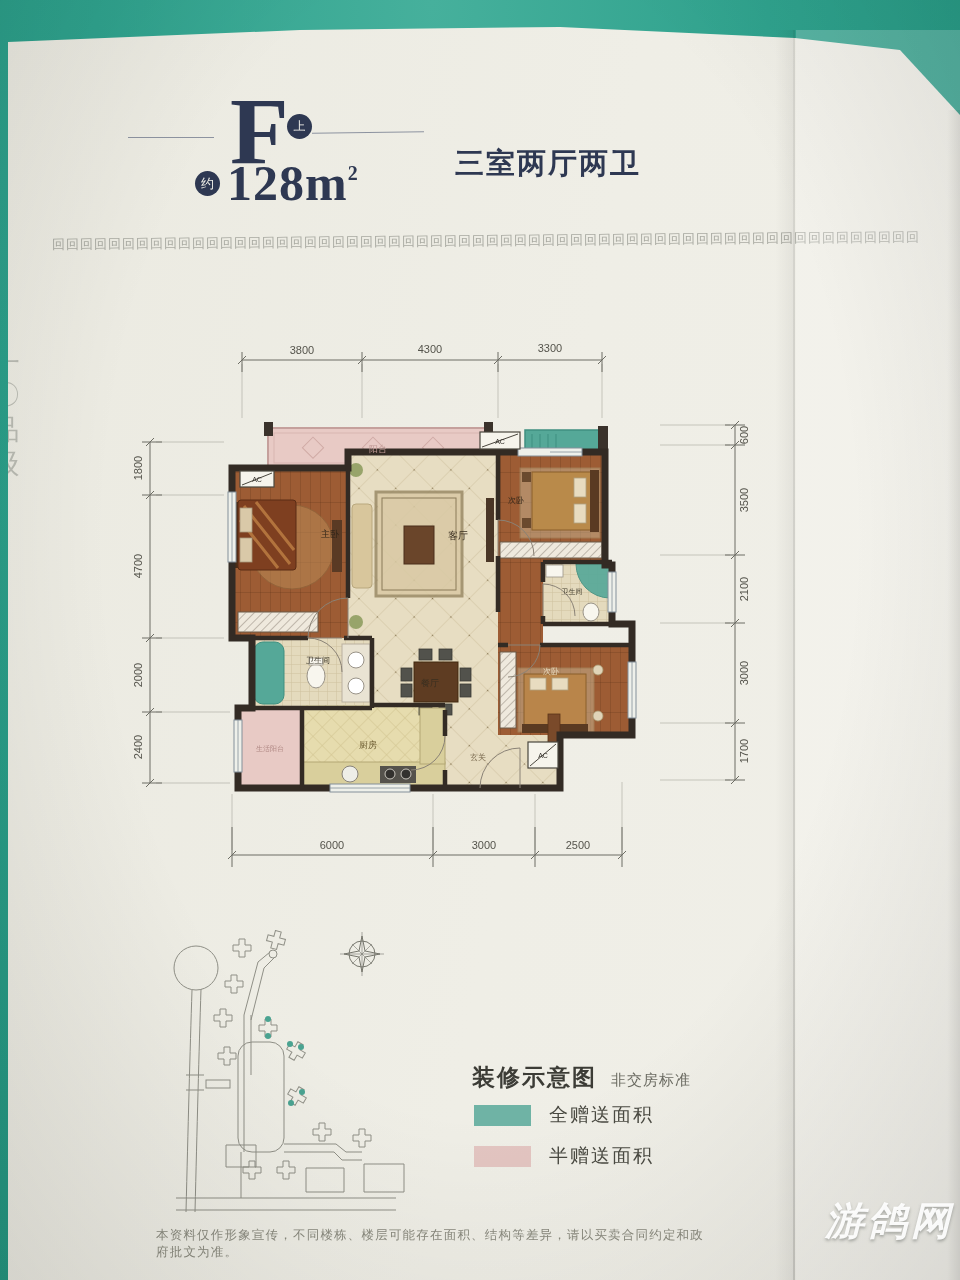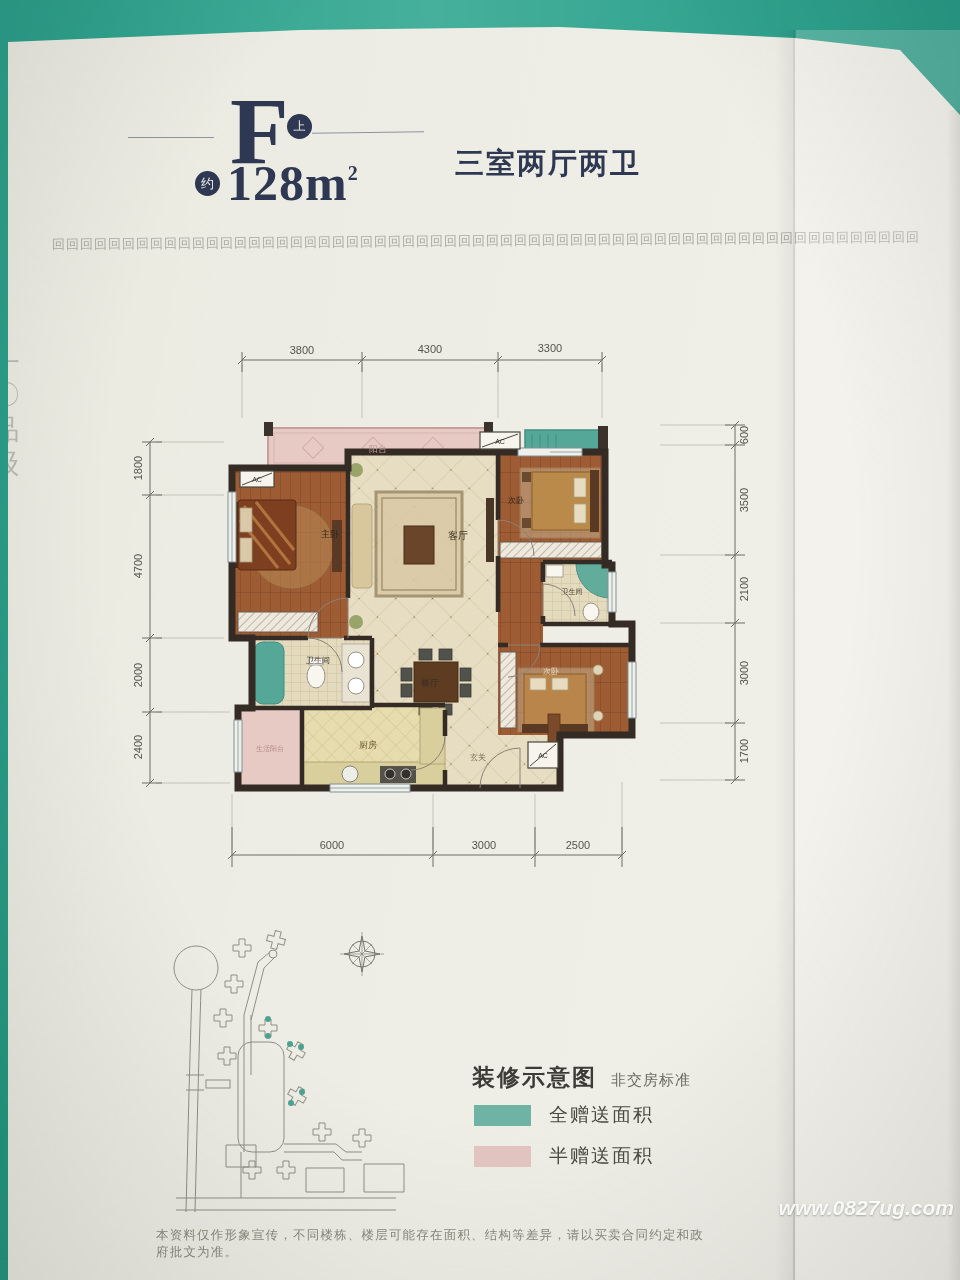--- a/index.html
+++ b/index.html
@@ -406,14 +406,14 @@
   <div class="disclaimer">本资料仅作形象宣传，不同楼栋、楼层可能存在面积、结构等差异，请以买卖合同约定和政府批文为准。</div>
 </div>
 
 <div class="fold-shade"></div>
 <div class="fold-line"></div>
 <div class="fold-light"></div>
 <div class="right-edge"></div>
 <div class="vignette"></div>
 
 <div class="watermark">
-  <div class="watermark-url">www.0827ug.com</div>
+  <div class="watermark-name">游鸽网</div>
 </div>
 
 </body></html>

